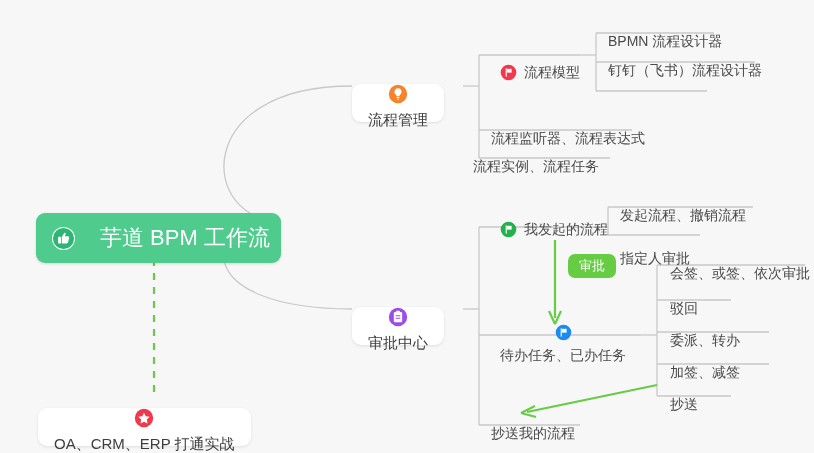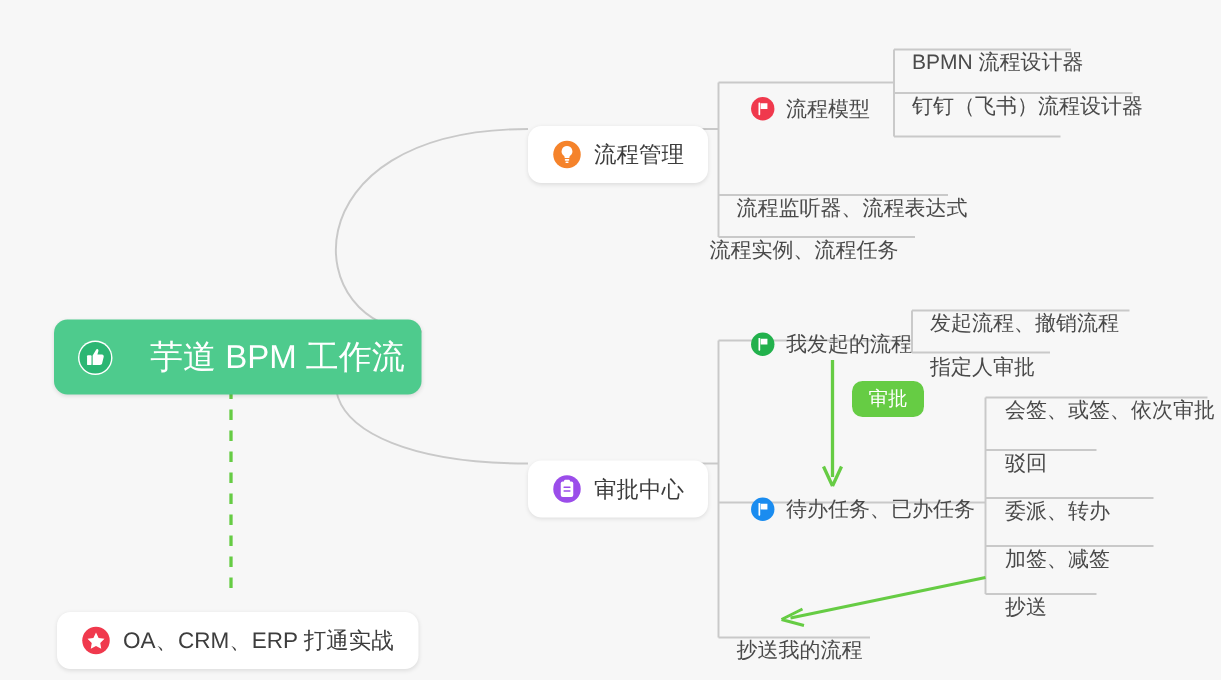--- a/index.html
+++ b/index.html
@@ -35,20 +35,21 @@
   .branch{
     background:#ffffff;
     border-radius:9px;
     box-shadow:0 1px 3px rgba(0,0,0,.10);
     height:38px;
     box-sizing:border-box;
     padding:0 16px;
     font-size:15px;
     color:#3d3d3d;
     gap:8px;
+    flex-direction:column;
   }
 
   
   .leaf{
     font-size:14px;
     color:#4a4a4a;
     height:30px;
     padding:0 10px 0 10px;
     gap:7px;
     box-sizing:border-box;
@@ -194,29 +195,29 @@
         <circle cx="12" cy="12" r="11" fill="#22b14c"></circle>
         <rect x="8" y="6" width="1.6" height="12" rx=".6" fill="#ffffff"></rect>
         <path d="M10 6.8h6.4v5.4H10z" fill="#ffffff"></path>
       </svg>
     </span>
     <span class="lbl">我发起的流程</span>
   </div>
   <div class="node leaf" style="left:610px;top:183px;">
     <span class="lbl">发起流程、撤销流程</span>
   </div>
-  <div class="node leaf" style="left:610px;top:212px;">
+  <div class="node leaf" style="left:610px;top:226px;">
     <span class="lbl">指定人审批</span>
   </div>
 
   <div class="tag" style="left:568px;top:254px;">
     <span class="lbl">审批</span>
   </div>
 
-  <div class="node leaf" style="left:490px;top:307px;">
+  <div class="node leaf" style="left:490px;top:307px;flex-direction:column;">
     <span class="ico" style="width:17px;height:17px;">
       <svg width="17" height="17" viewBox="0 0 24 24">
         <circle cx="12" cy="12" r="11" fill="#1a8cf0"></circle>
         <rect x="8" y="6" width="1.6" height="12" rx=".6" fill="#ffffff"></rect>
         <path d="M10 6.8h6.4v5.4H10z" fill="#ffffff"></path>
       </svg>
     </span>
     <span class="lbl">待办任务、已办任务</span>
   </div>
 

